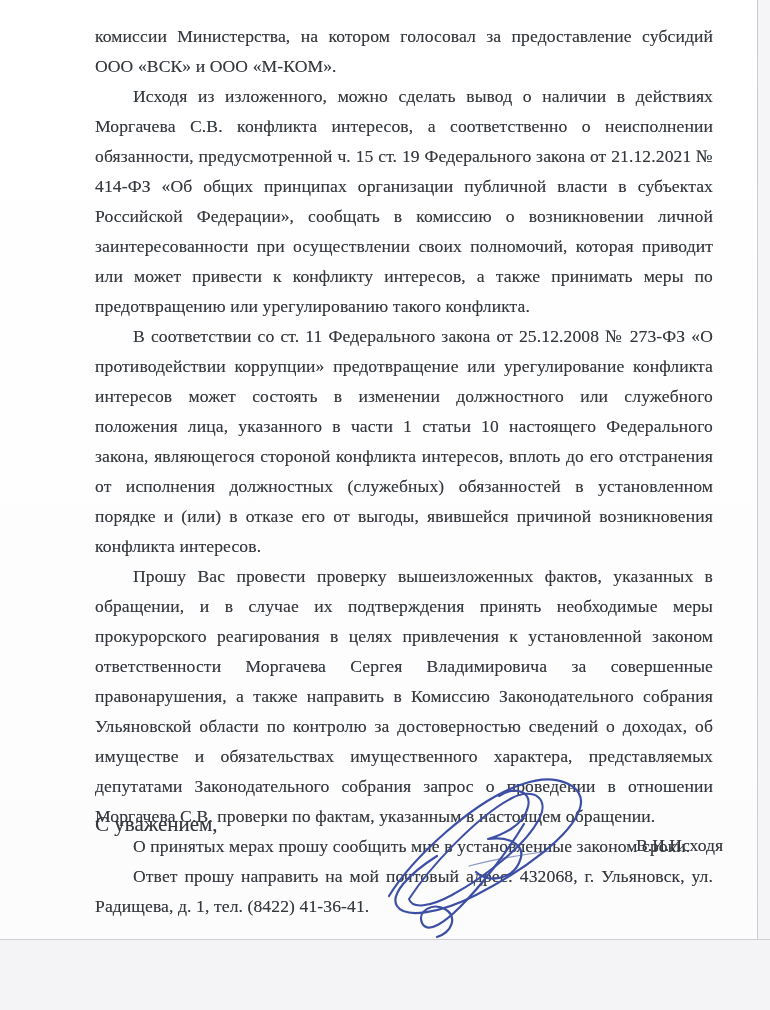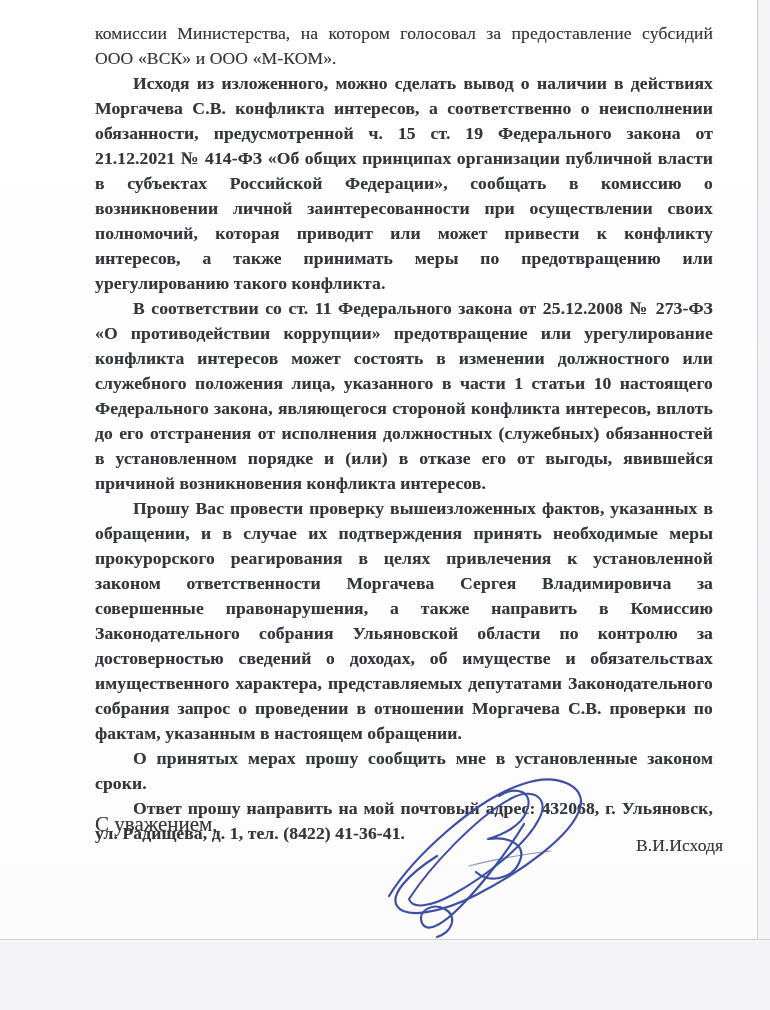--- a/index.html
+++ b/index.html
@@ -38,31 +38,30 @@
     height: 71px;
     background: #f4f4f7;
     border-top: 1px solid rgba(170,172,182,0.5);
   }
   .text-block {
     position: absolute;
     left: 95px;
     top: 21px;
     width: 618px;
     font-size: 17.6px;
-    line-height: 25px;
+    line-height: 30px;
     text-align: justify;
     text-shadow: 0 0 0.6px rgba(70,75,82,0.55);
     letter-spacing: 0.1px;
   }
   .text-block p {
     margin: 0;
   }
   .text-block p.indent {
     text-indent: 38px;
-    font-weight: bold;
   }
   .salutation {
     position: absolute;
     left: 95px;
     top: 812px;
     font-size: 21px;
     text-shadow: 0 0 0.6px rgba(70,75,82,0.55);
   }
   .signatory {
     position: absolute;

